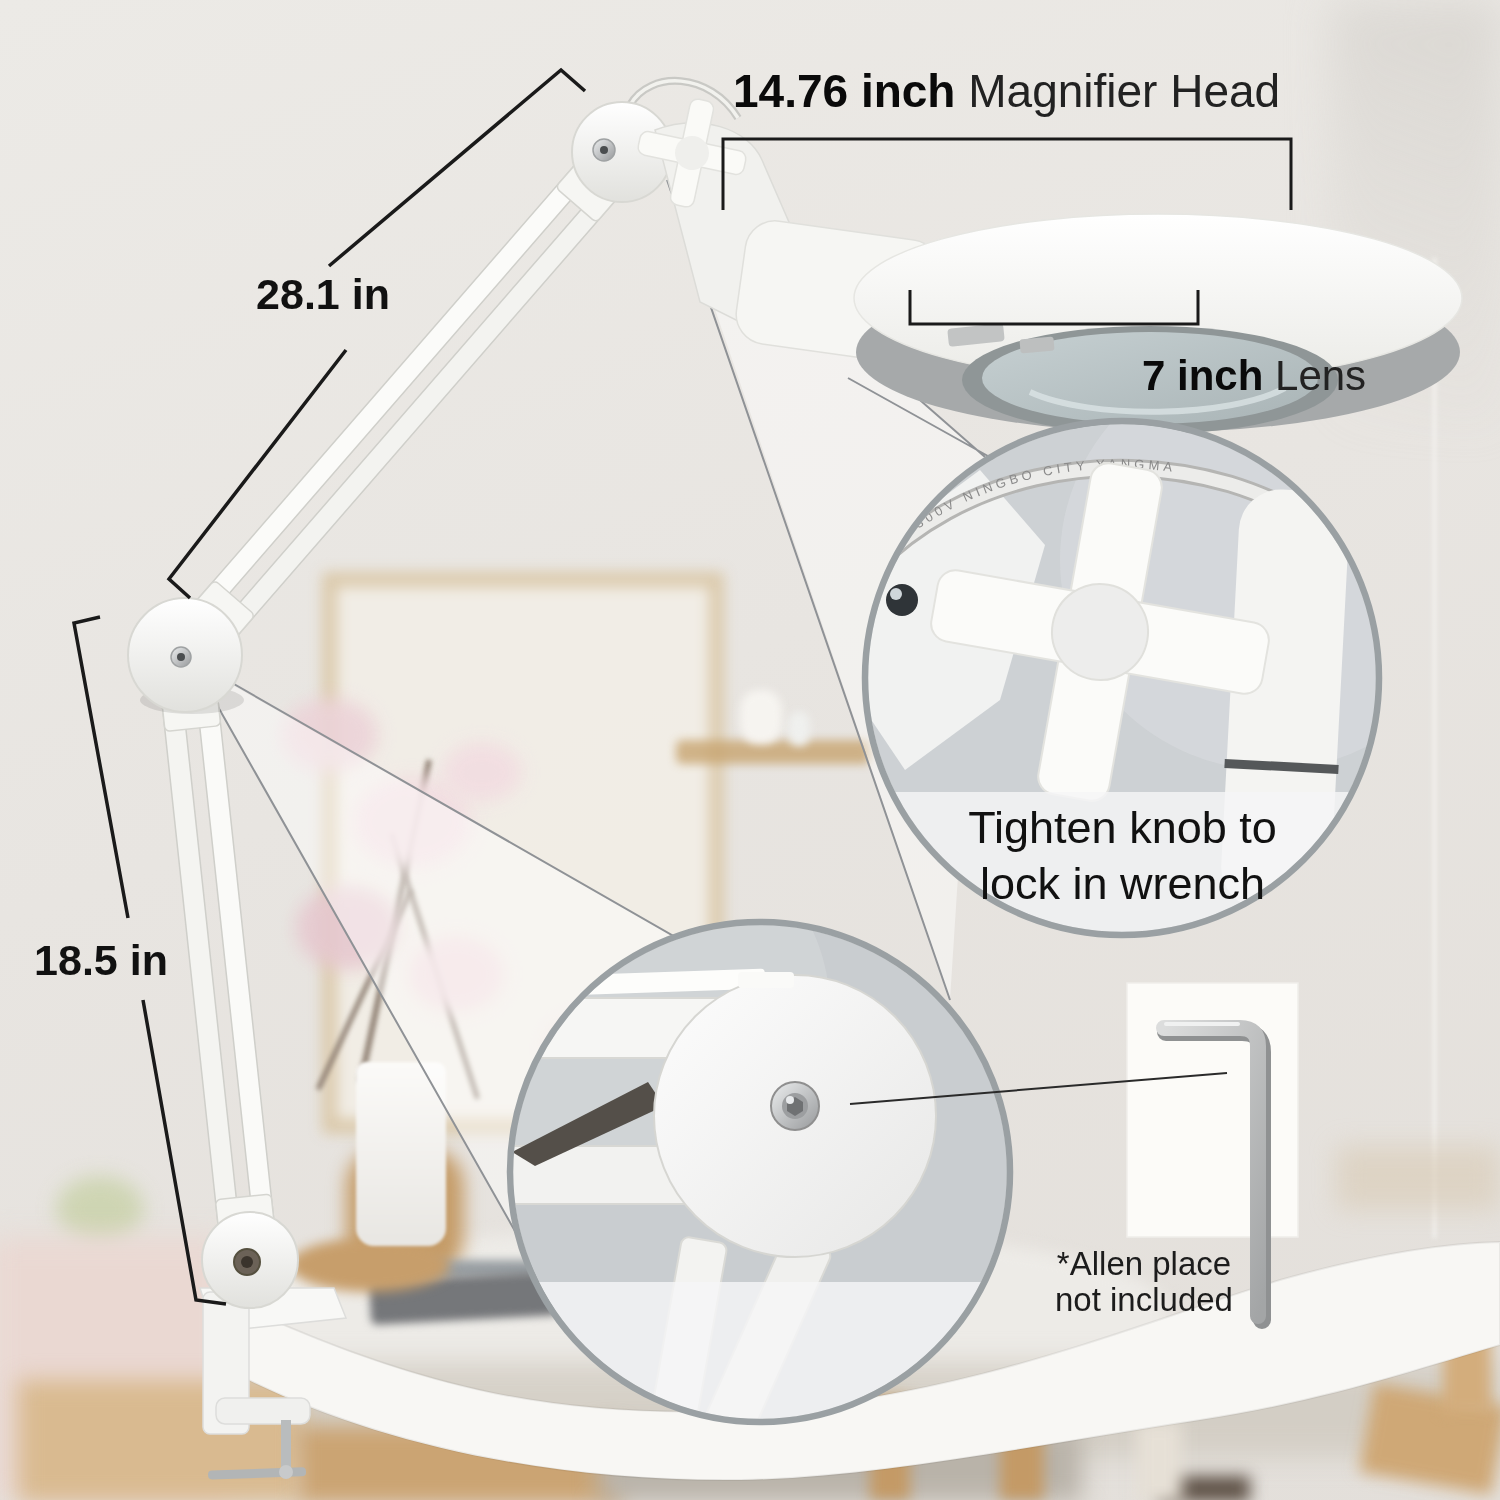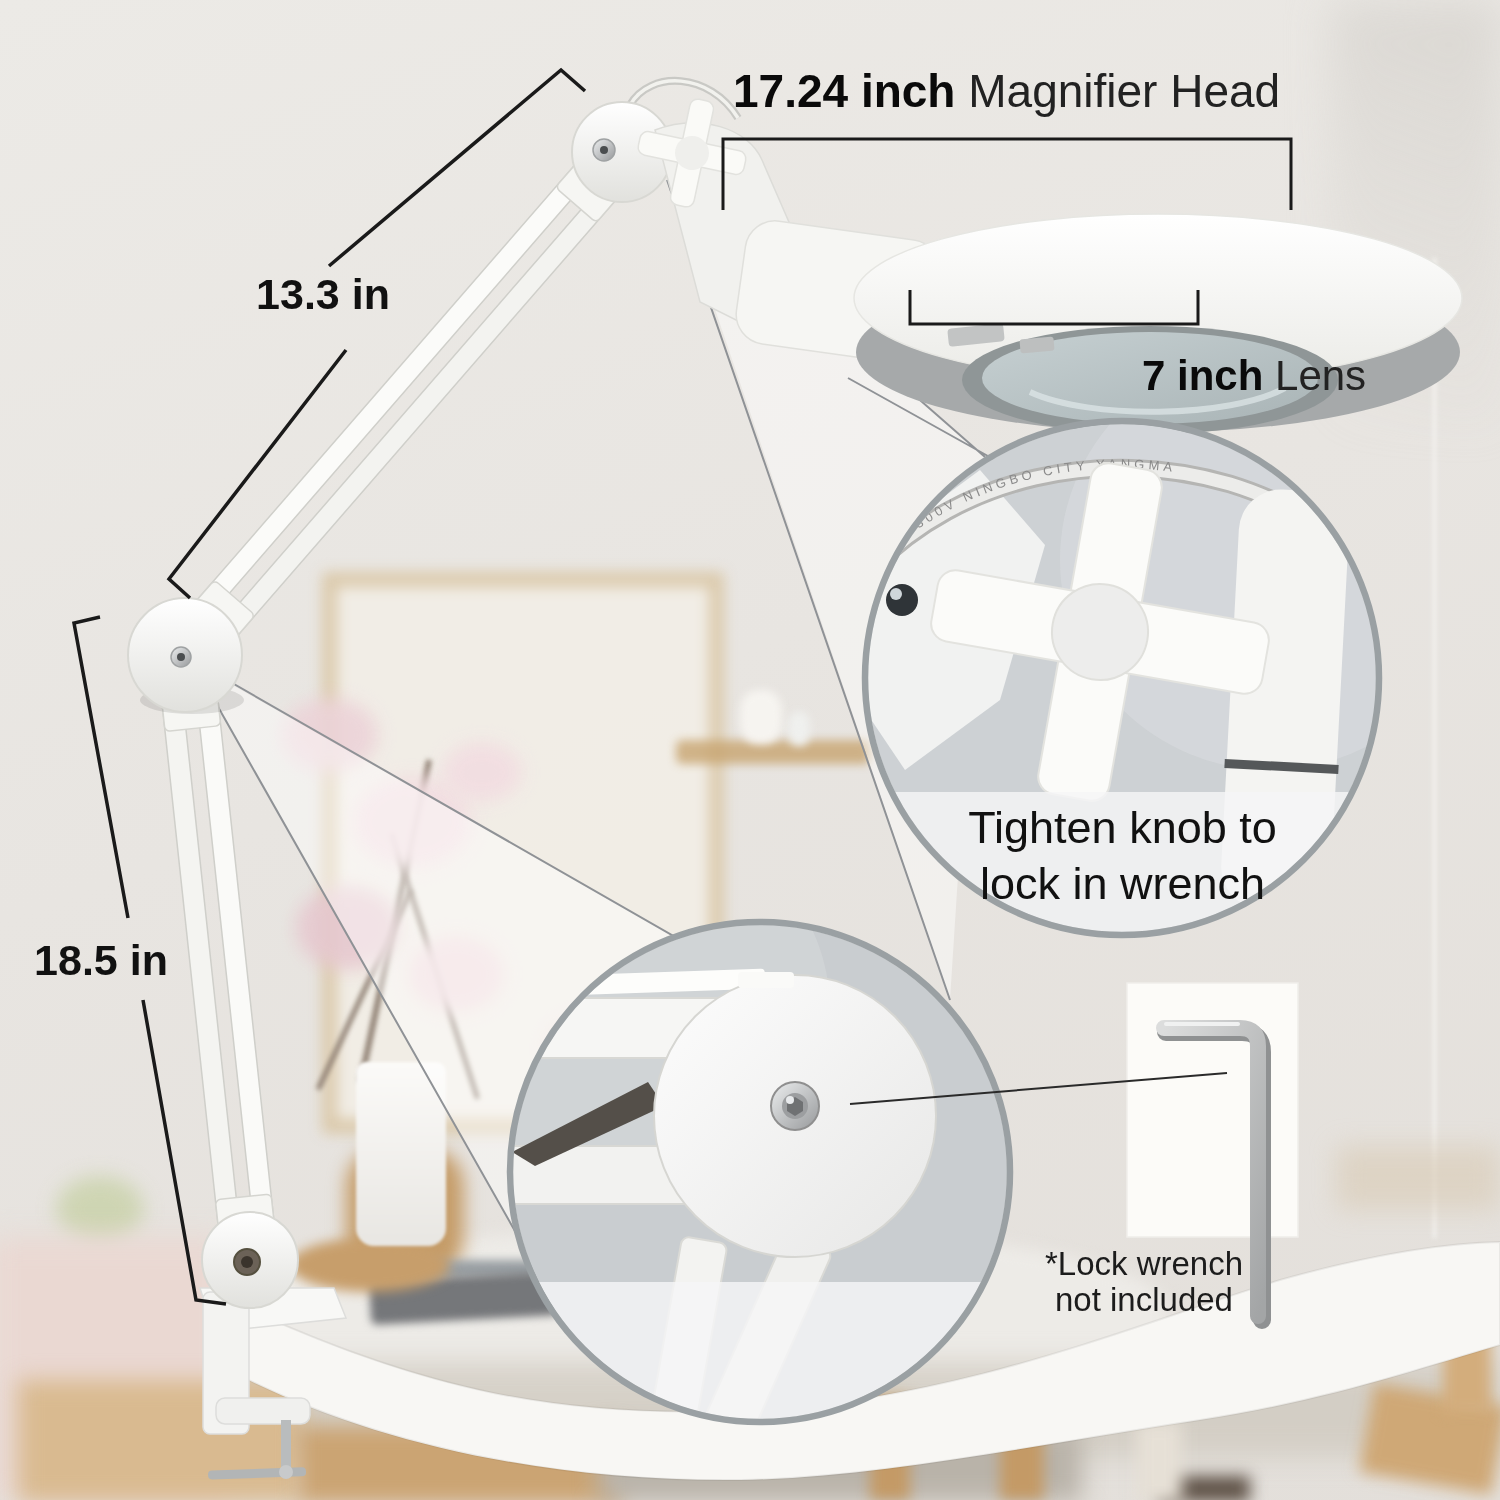--- a/index.html
+++ b/index.html
@@ -258,36 +258,36 @@
   <g>
     <rect x="1127" y="983" width="171" height="254" fill="#fcfbf8" stroke="#efeeea" stroke-width="1.5"></rect>
     <path d="M 850,1104 L 1227,1073" stroke="#2a2a2a" stroke-width="2" fill="none"></path>
     <path d="M 1164,1030 L 1240,1030 Q 1260,1030 1260,1050 L 1260,1318" stroke="#8f9192" stroke-width="18" fill="none" stroke-linecap="round" transform="translate(2,2)"></path>
     <path d="M 1164,1028 L 1240,1028 Q 1258,1028 1258,1046 L 1258,1316" stroke="url(#wrenchGrad)" stroke-width="16" fill="none" stroke-linecap="round"></path>
     <path d="M 1166,1024 L 1238,1024" stroke="#f0f1f1" stroke-width="4" fill="none" stroke-linecap="round"></path>
   </g>
 </svg>
 
 <div class="lbl t-head">
-  <span class="b">17.24 inch</span>
+  <span class="b">14.76 inch</span>
   <span class="r">Magnifier Head</span>
 </div>
 
 <div class="lbl t-lens">
   <span class="b">7 inch</span>
   <span class="r">Lens</span>
 </div>
 
-<div class="lbl t-16">13.3 in</div>
+<div class="lbl t-16">28.1 in</div>
 <div class="lbl t-18">18.5 in</div>
 
 <div class="lbl t-knob">
   <div>Tighten knob to</div>
   <div>lock in wrench</div>
 </div>
 
 <div class="lbl t-elbow">
 </div>
 
 <div class="lbl t-allen">
-  <div>*Lock wrench</div>
+  <div>*Allen place</div>
   <div>not included</div>
 </div>
 
 </body></html>

